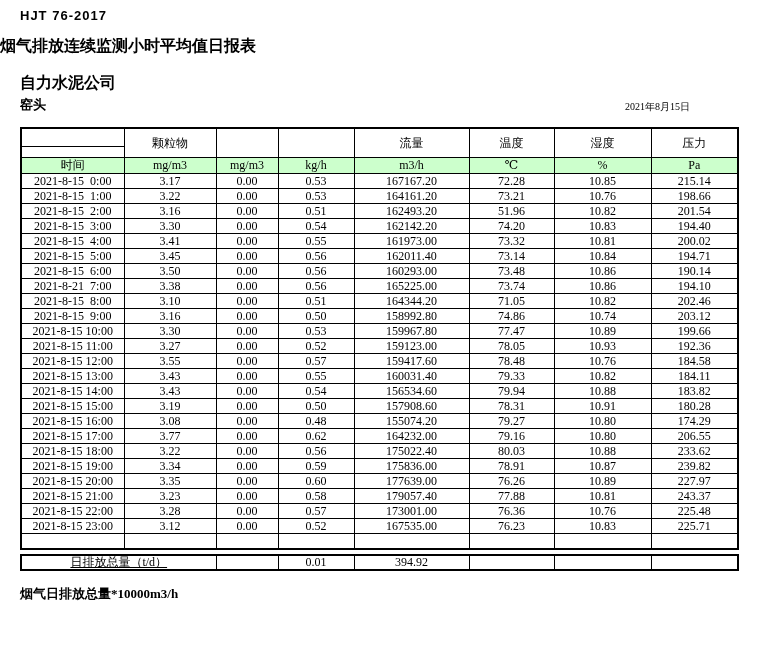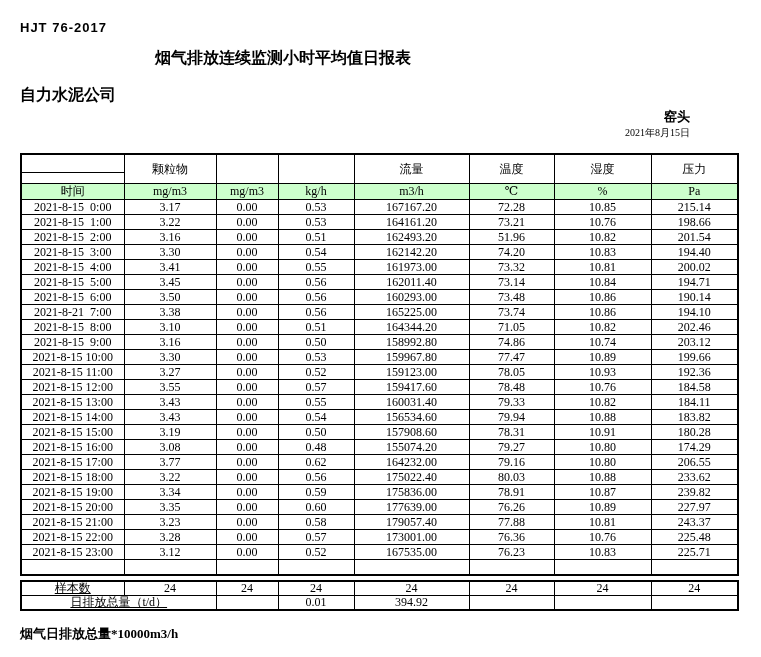--- a/index.html
+++ b/index.html
@@ -2,32 +2,32 @@
 <html style="--unit-green: #ccffcc;"><head>
 <meta charset="utf-8">
 <style>
   html,body { margin:0; padding:0; }
   body {
     width:761px; height:657px; background:#fff; color:#000;
     font-family:"Liberation Serif","DejaVu Serif",serif;
     overflow:hidden; position:relative;
   }
   #standard {
-    padding:20px 0 0 20px;
+    padding:8px 0 0 20px;
     font-family:"Liberation Sans","DejaVu Sans",sans-serif;
     font-size:13px; font-weight:bold; letter-spacing:1px;
   }
   #title {
-    margin-top:13px; padding-left:155px;
+    margin-top:13px; 
     font-size:16px; font-weight:bold;
   }
   #company { margin-top:16px; padding-left:20px; font-size:16px; font-weight:bold; }
   #station-row {
     padding:2px 71px 0 20px;
-    display:flex; align-items:flex-end;flex-direction:column;
+    display:flex; justify-content:space-between; align-items:flex-end;
   }
   #station { font-size:13px; font-weight:bold; }
   #report-date { font-size:10px; }
 
   table.report {
     border-collapse:collapse; table-layout:fixed;
     margin-left:20px; font-size:12px;
   }
   table.report td {
     border:1px solid #000; padding:0; text-align:center;
@@ -353,30 +353,20 @@
     <col style="width:103px">
       <col style="width:92px">
       <col style="width:62px">
       <col style="width:76px">
     <col style="width:115px">
       <col style="width:85px">
       <col style="width:97px">
       <col style="width:87px">
   </colgroup>
   <tbody>
-      <tr>
-        <td class="sum-label">样本数</td>
-        <td>24</td>
-        <td>24</td>
-        <td>24</td>
-        <td>24</td>
-        <td>24</td>
-        <td>24</td>
-        <td>24</td>
-      </tr>
     </tbody>
   <tbody>
     <tr>
       <td colspan="2" class="total-label">日排放总量（t/d）</td>
       <td></td>
       <td>0.01</td>
       <td>394.92</td>
       <td></td>
       <td></td>
       <td></td>

